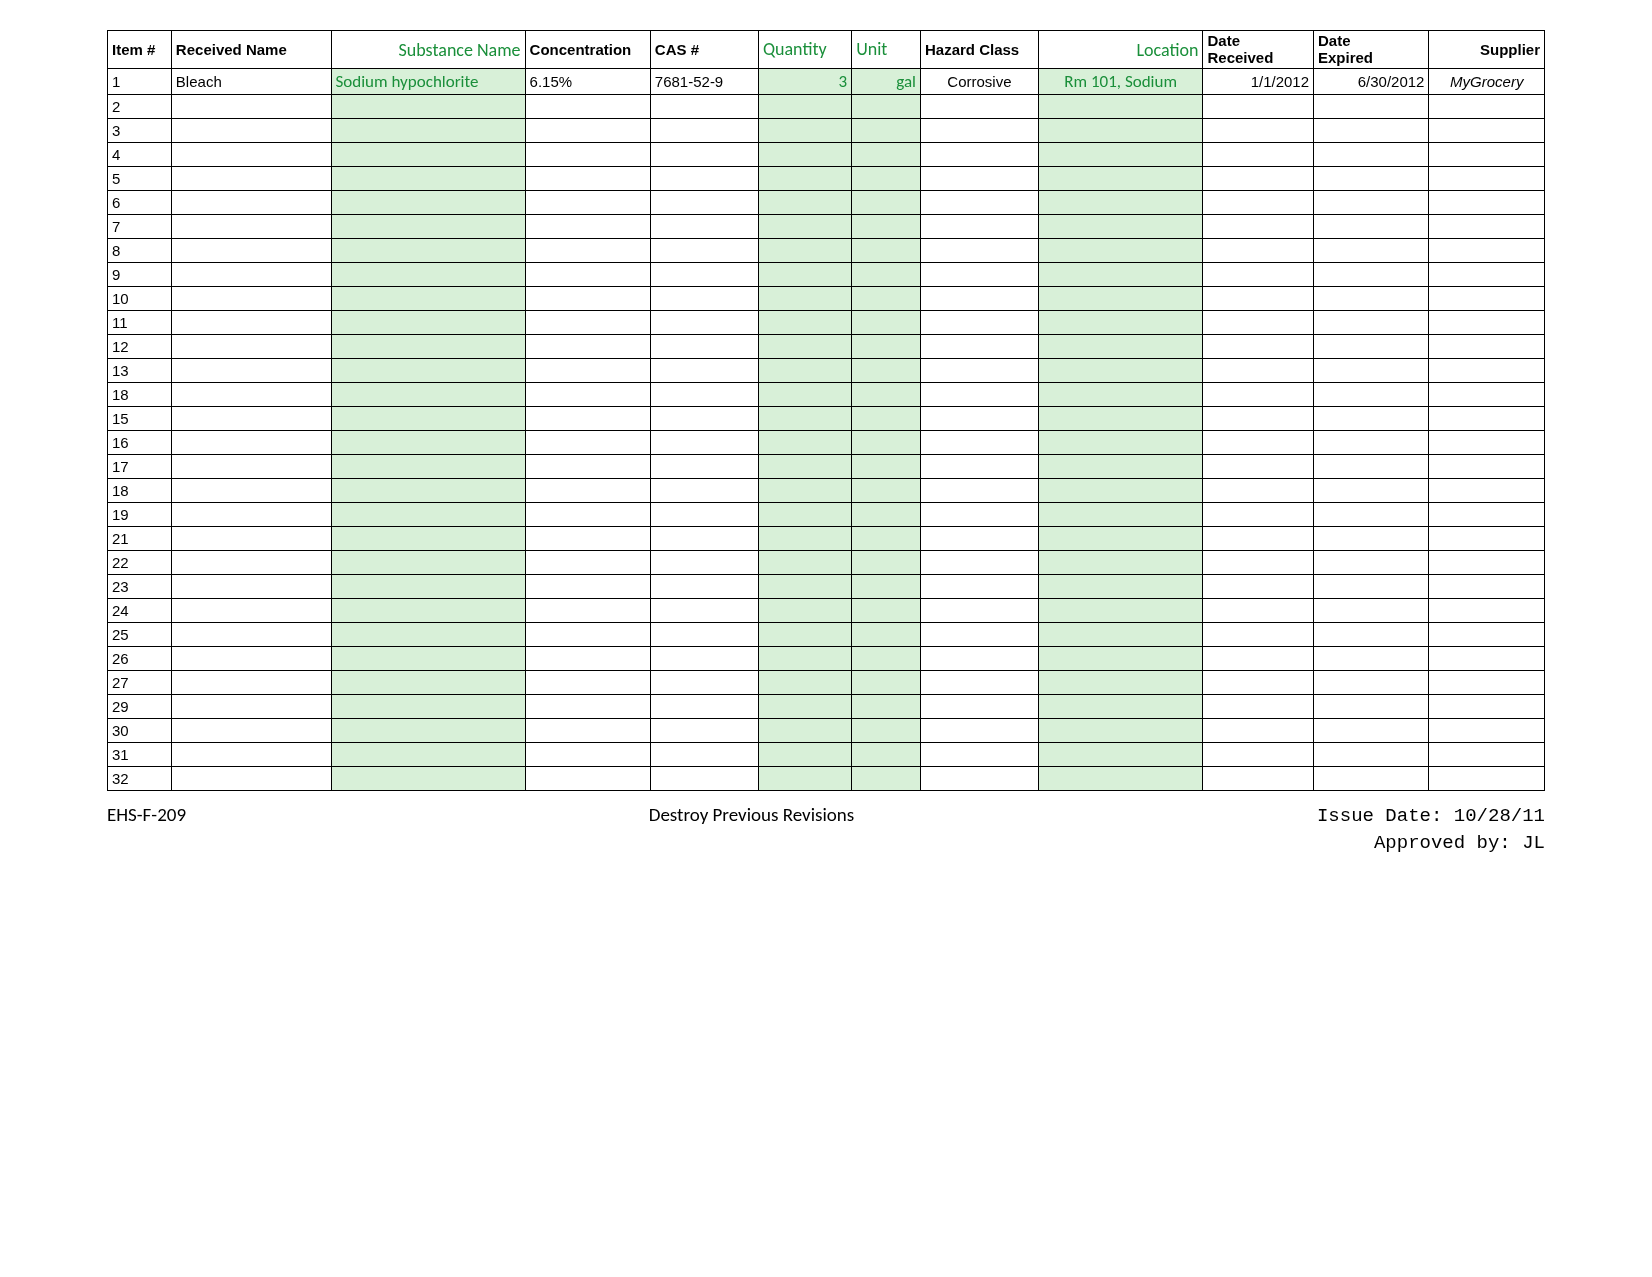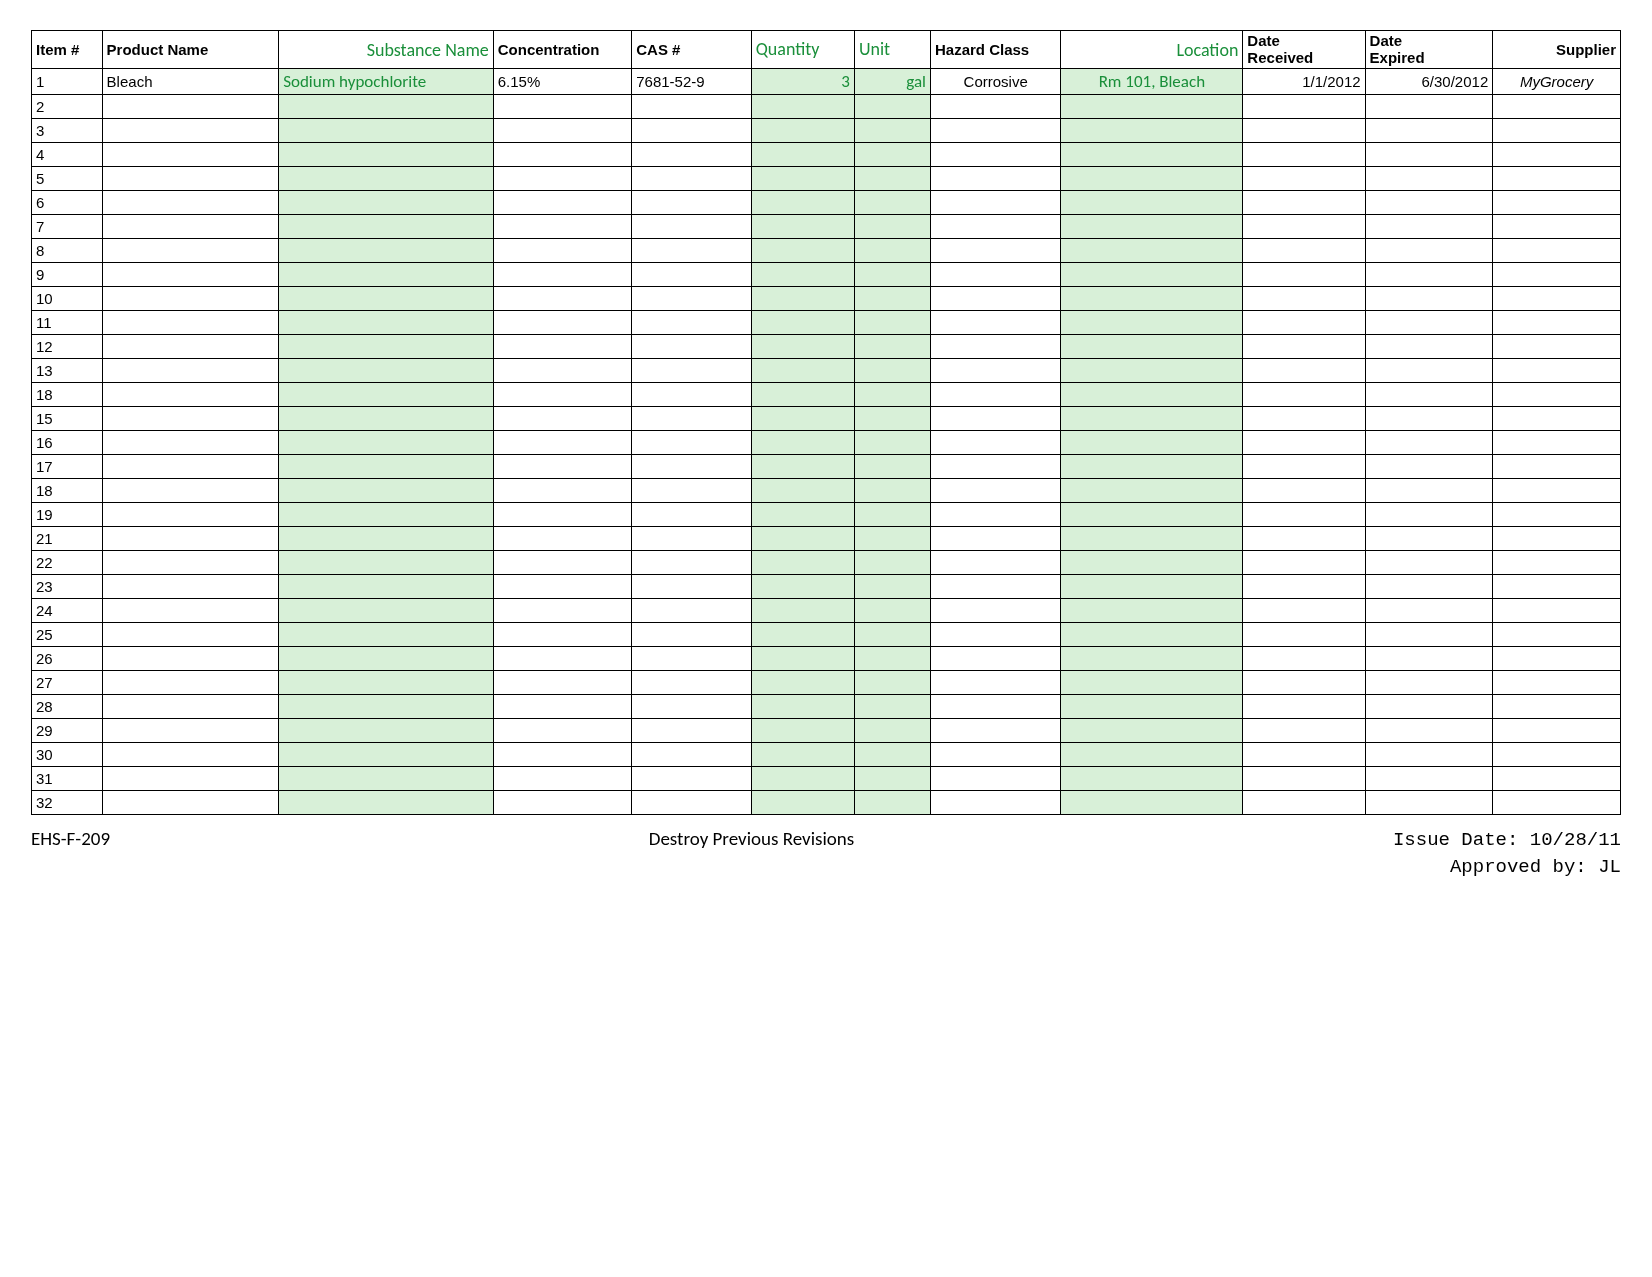--- a/index.html
+++ b/index.html
@@ -5,21 +5,21 @@
   * { box-sizing: border-box; }
   body {
     margin: 0;
     padding: 30px;
     background: #ffffff;
     font-family: Arial, sans-serif;
     font-size: 15px;
     color: #000;
   }
   .sheet {
-    width: 1590px;
+    width: 1438px;
     margin: 0 auto;
   }
   table {
     width: 100%;
     border-collapse: collapse;
     table-layout: fixed;
   }
   th, td {
     border: 1px solid #000;
     padding: 2px 4px;
@@ -92,21 +92,21 @@
         <col class="c-unit">
         <col class="c-hazard">
       <col class="c-loc">
         <col class="c-drec">
         <col class="c-dexp">
         <col class="c-supp">
     </colgroup>
     <thead>
       <tr id="header-row">
           <th>Item #</th>
-          <th>Product Name</th>
+          <th>Received Name</th>
           <th class="green-hdr center">Substance Name</th>
           <th>Concentration</th>
           <th>CAS #</th>
           <th class="green-hdr right">Quantity</th>
           <th class="green-hdr right">Unit</th>
           <th>Hazard Class</th>
           <th class="green-hdr center">Location</th>
           <th class="right">Date<br>Received</th>
           <th class="right">Date<br>Expired</th>
           <th class="center">Supplier</th>
@@ -115,21 +115,21 @@
     <tbody id="body">
         <tr>
           <td>1</td>
           <td>Bleach</td>
           <td class="green-cell">Sodium hypochlorite</td>
           <td>6.15%</td>
           <td>7681-52-9</td>
           <td class="green-cell right">3</td>
           <td class="green-cell right">gal</td>
           <td class="center">Corrosive</td>
-          <td class="green-cell center">Rm 101, Bleach</td>
+          <td class="green-cell center">Rm 101, Sodium</td>
           <td class="right">1/1/2012</td>
           <td class="right">6/30/2012</td>
           <td class="center italic">MyGrocery</td>
         </tr>
         <tr>
           <td>2</td>
           <td></td>
           <td class="green-cell"></td>
           <td></td>
           <td></td>
@@ -458,34 +458,20 @@
           <td class="green-cell right"></td>
           <td class="green-cell right"></td>
           <td class="center"></td>
           <td class="green-cell center"></td>
           <td class="right"></td>
           <td class="right"></td>
           <td class="center italic"></td>
         </tr>
         <tr>
           <td>27</td>
-          <td></td>
-          <td class="green-cell"></td>
-          <td></td>
-          <td></td>
-          <td class="green-cell right"></td>
-          <td class="green-cell right"></td>
-          <td class="center"></td>
-          <td class="green-cell center"></td>
-          <td class="right"></td>
-          <td class="right"></td>
-          <td class="center italic"></td>
-        </tr>
-        <tr>
-          <td>28</td>
           <td></td>
           <td class="green-cell"></td>
           <td></td>
           <td></td>
           <td class="green-cell right"></td>
           <td class="green-cell right"></td>
           <td class="center"></td>
           <td class="green-cell center"></td>
           <td class="right"></td>
           <td class="right"></td>

